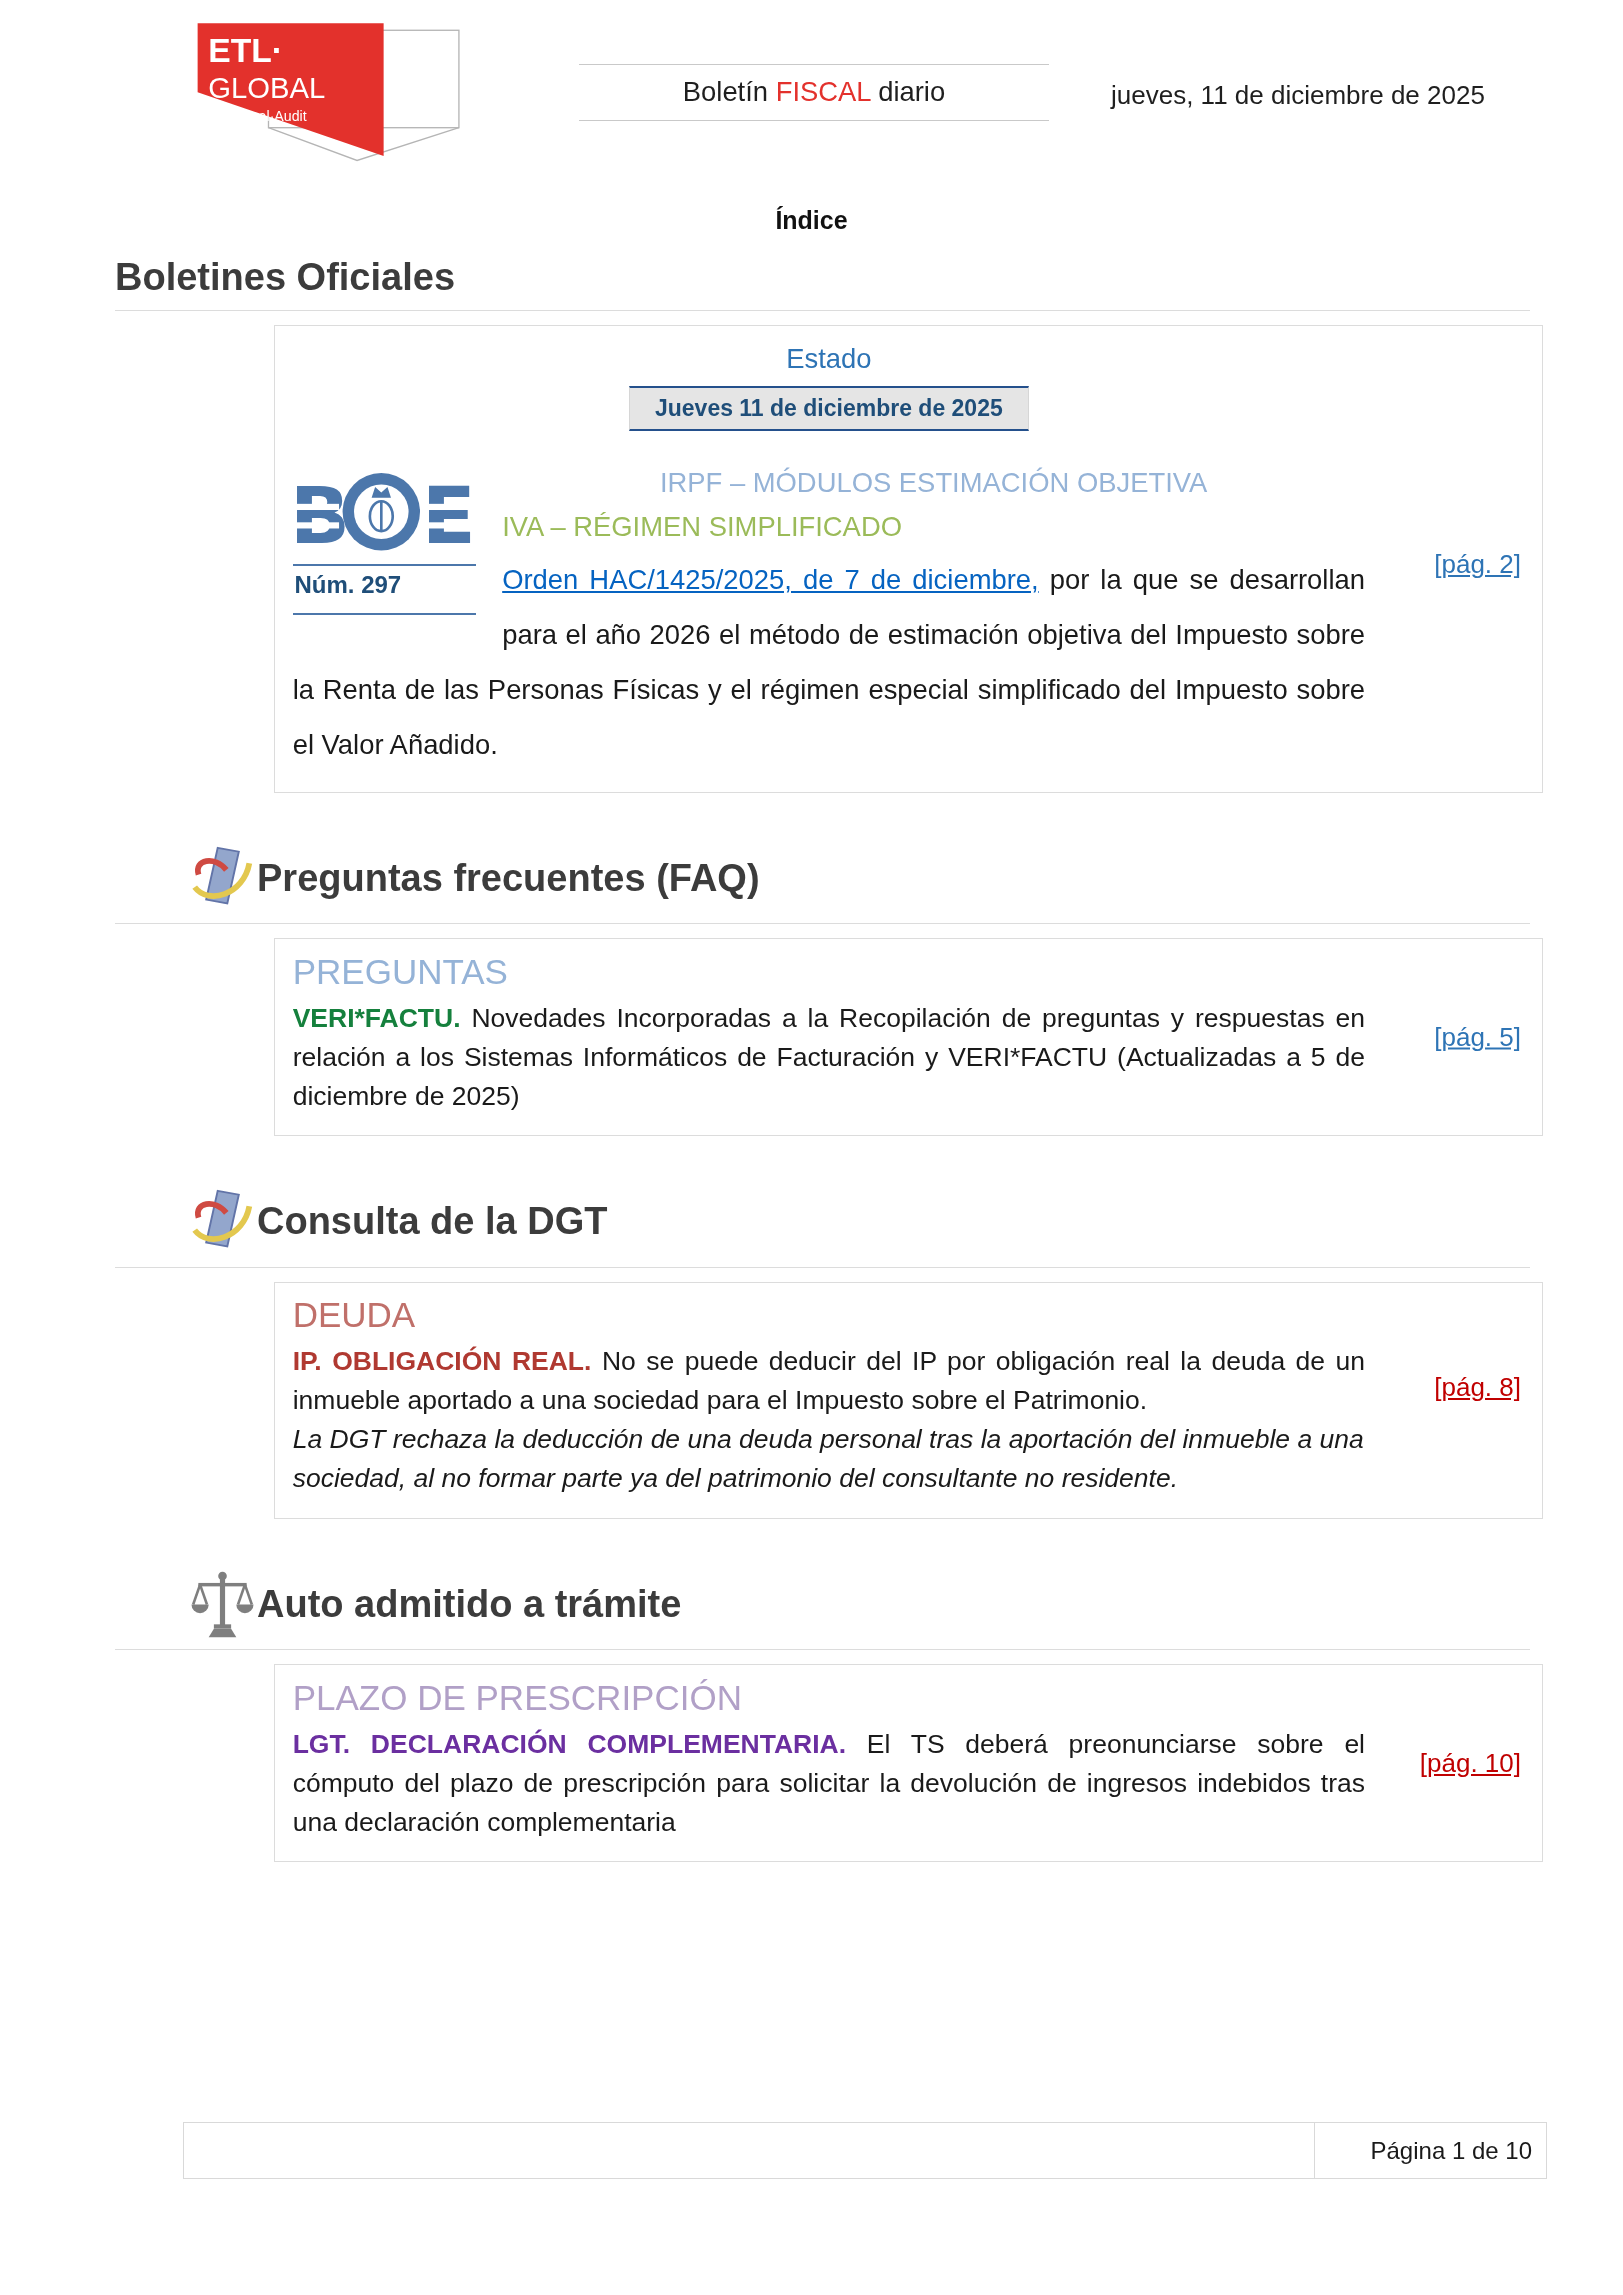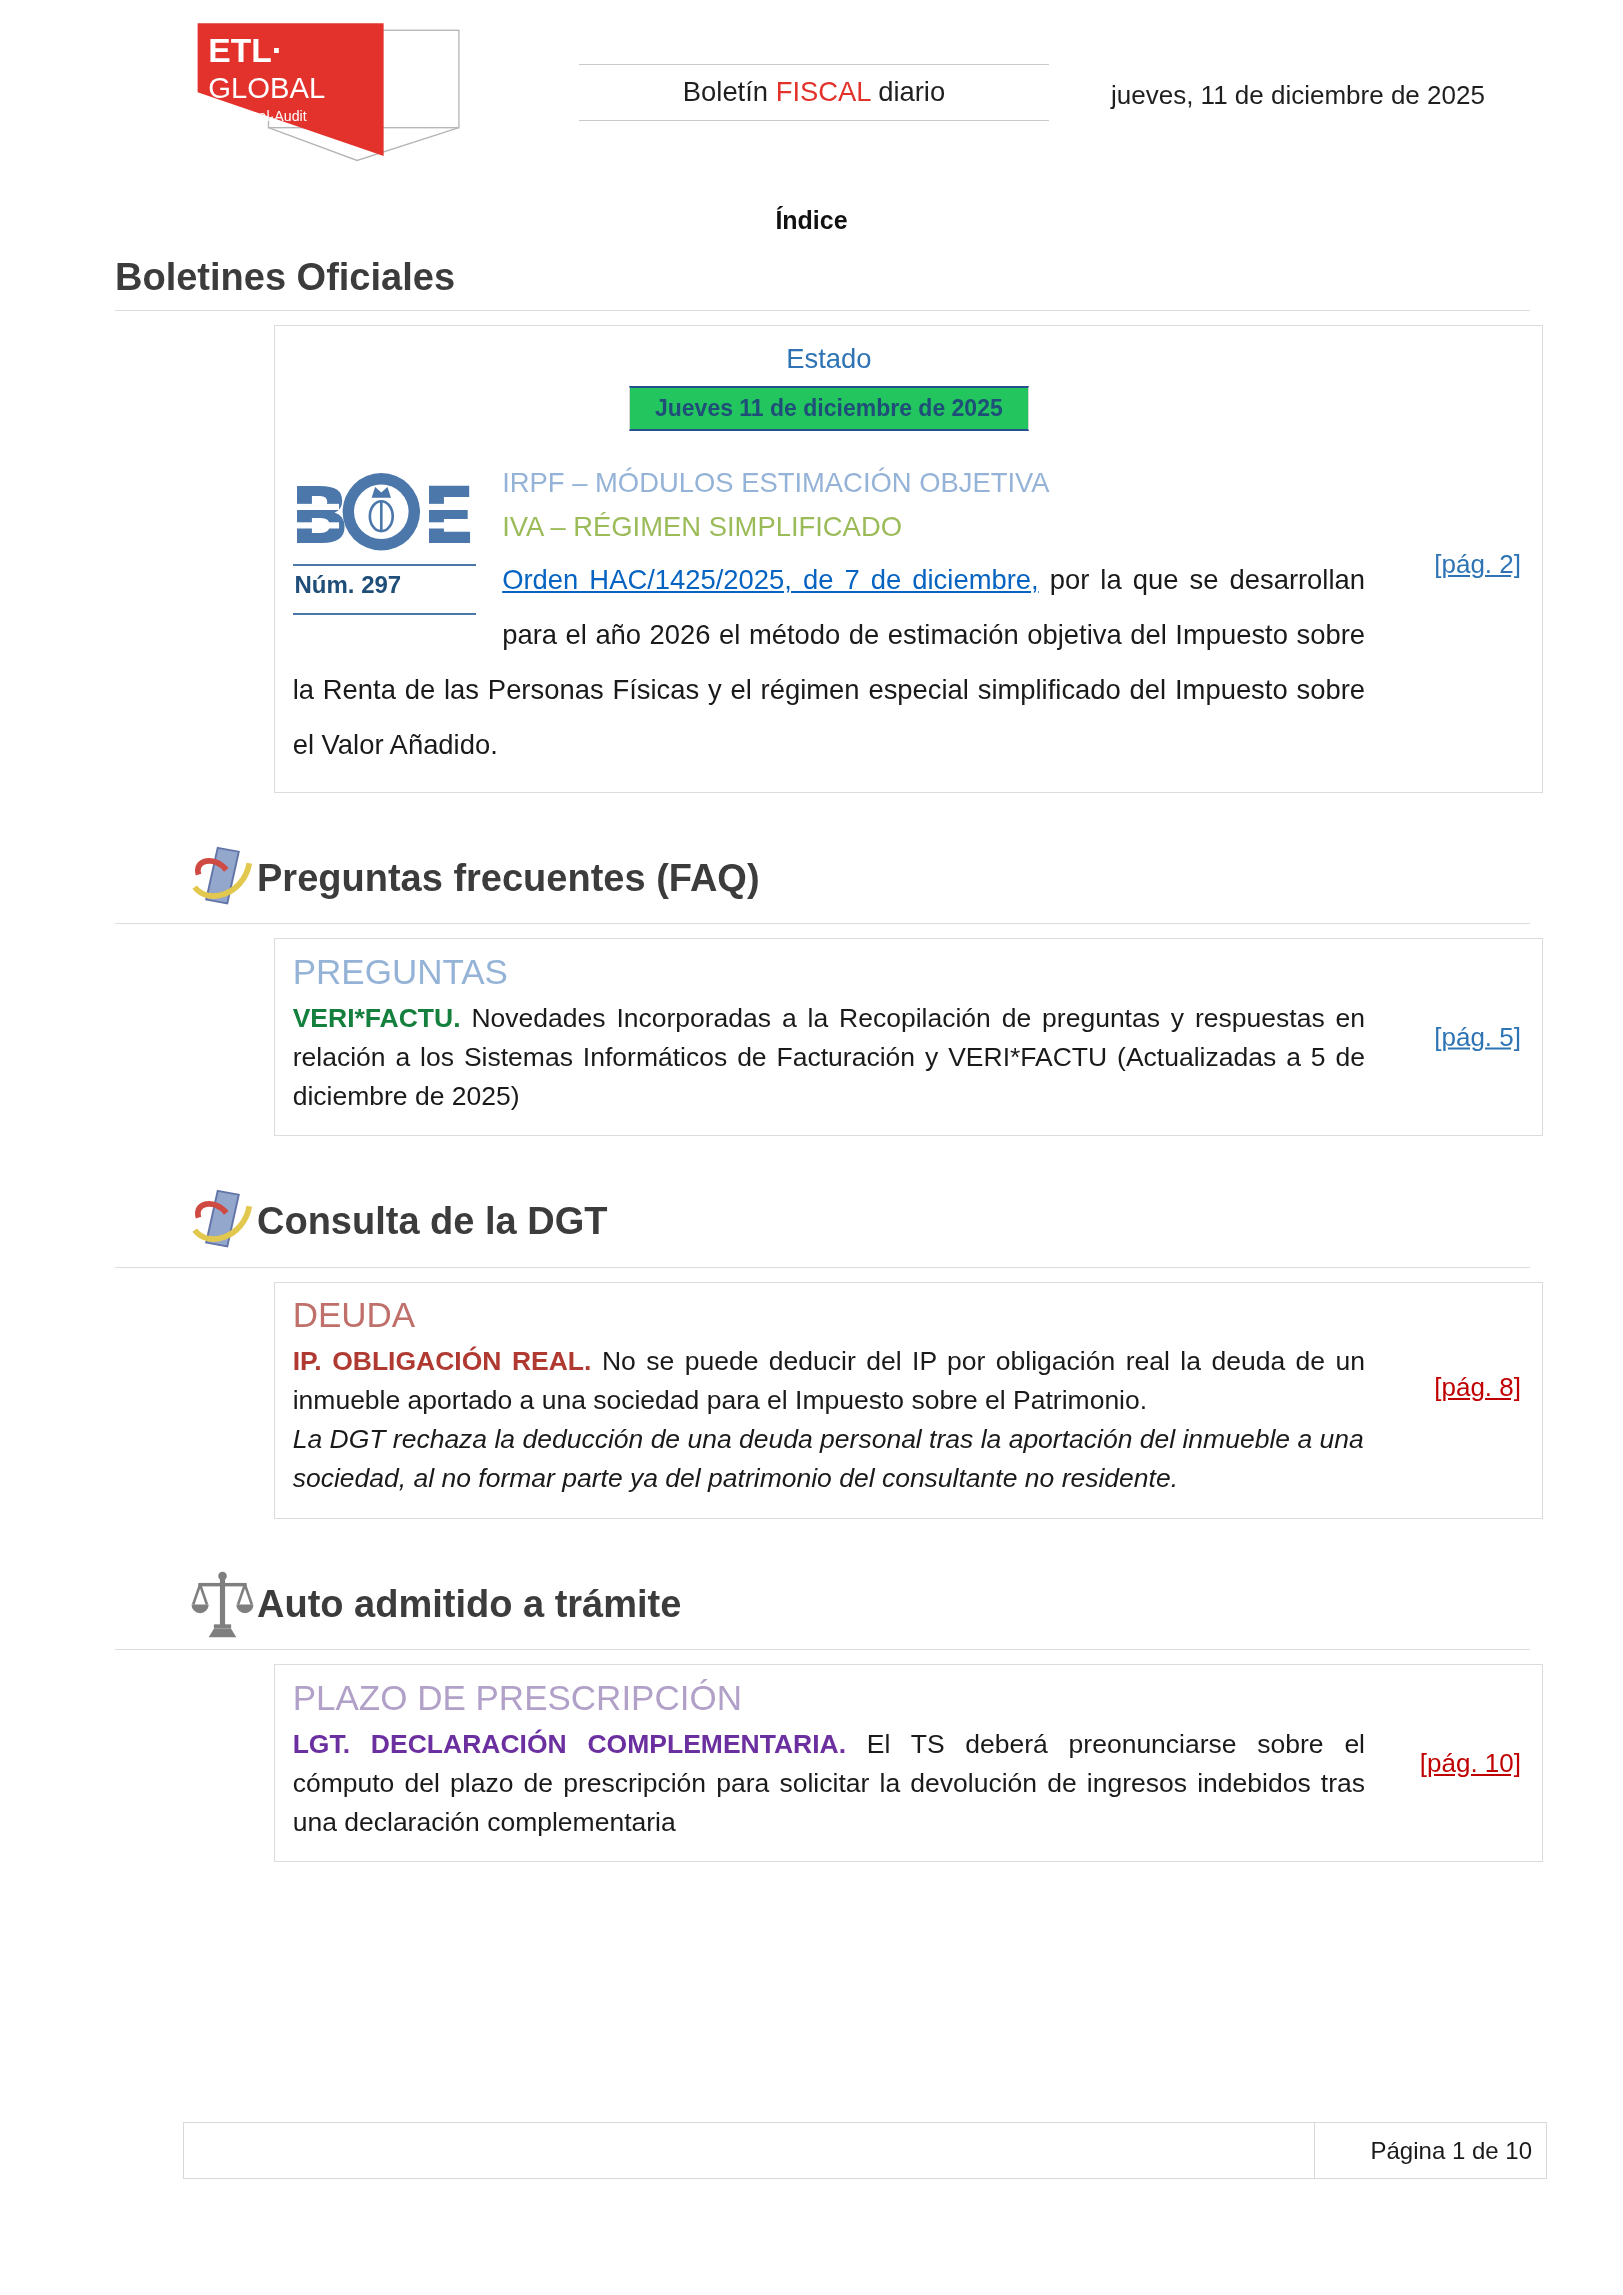--- a/index.html
+++ b/index.html
@@ -30,25 +30,25 @@
   .card-main { padding:12.4px 177px 19.5px 17.7px; }
   .pag-link { position:absolute; right:21px; font-size:26px; text-decoration:underline; cursor:pointer; }
   .pag-blue { color:#2e74b5; }
   .pag-red  { color:#c00000; }
 
   
   .estado { text-align:center; color:#2e74b5; font-size:27.4px; font-weight:500; margin-top:5.3px; }
   .chip { width:max-content; margin:10.6px auto 0; padding:7px 25px;
           border-top:2.7px solid #24508c; border-bottom:2.7px solid #24508c;
           border-left:0.9px solid #d6d6d6; border-right:0.9px solid #d6d6d6;
-          background:#22c55e; color:#1f4e79; font-weight:bold; font-size:23px; }
+          background:#e5e5e5; color:#1f4e79; font-weight:bold; font-size:23px; }
   .boe-block { float:left; width:183px; margin:35px 26.5px 0 0; }
   .boe-rule { border-top:2.7px solid #4c77ab; margin-top:7px; }
   .boe-num { font-size:24px; font-weight:bold; color:#1f4e79; padding:5.3px 0 7px 1.8px; }
-  .hl-irpf { color:#95b3d7; font-size:27.4px; line-height:44px; margin-top:30px; }
+  .hl-irpf { color:#95b3d7; font-size:27.4px; line-height:44px; margin-top:30px;text-align:center; }
   .hl-iva  { color:#9bbb59; font-size:27.4px; line-height:44px; }
   .body-1 { font-size:27.4px; line-height:55px; text-align:justify; margin-top:3.5px; }
   .doc-link { color:#0563c1; text-decoration:underline; cursor:pointer; }
 
   
   .kicker { font-size:35px; font-weight:500; margin-bottom:7px; }
   .k-blue     { color:#95b3d7; }
   .k-rose     { color:#c0706a; }
   .k-lavender { color:#b1a0c7; }
   .card-body { font-size:26.5px; line-height:39px; text-align:justify; }

